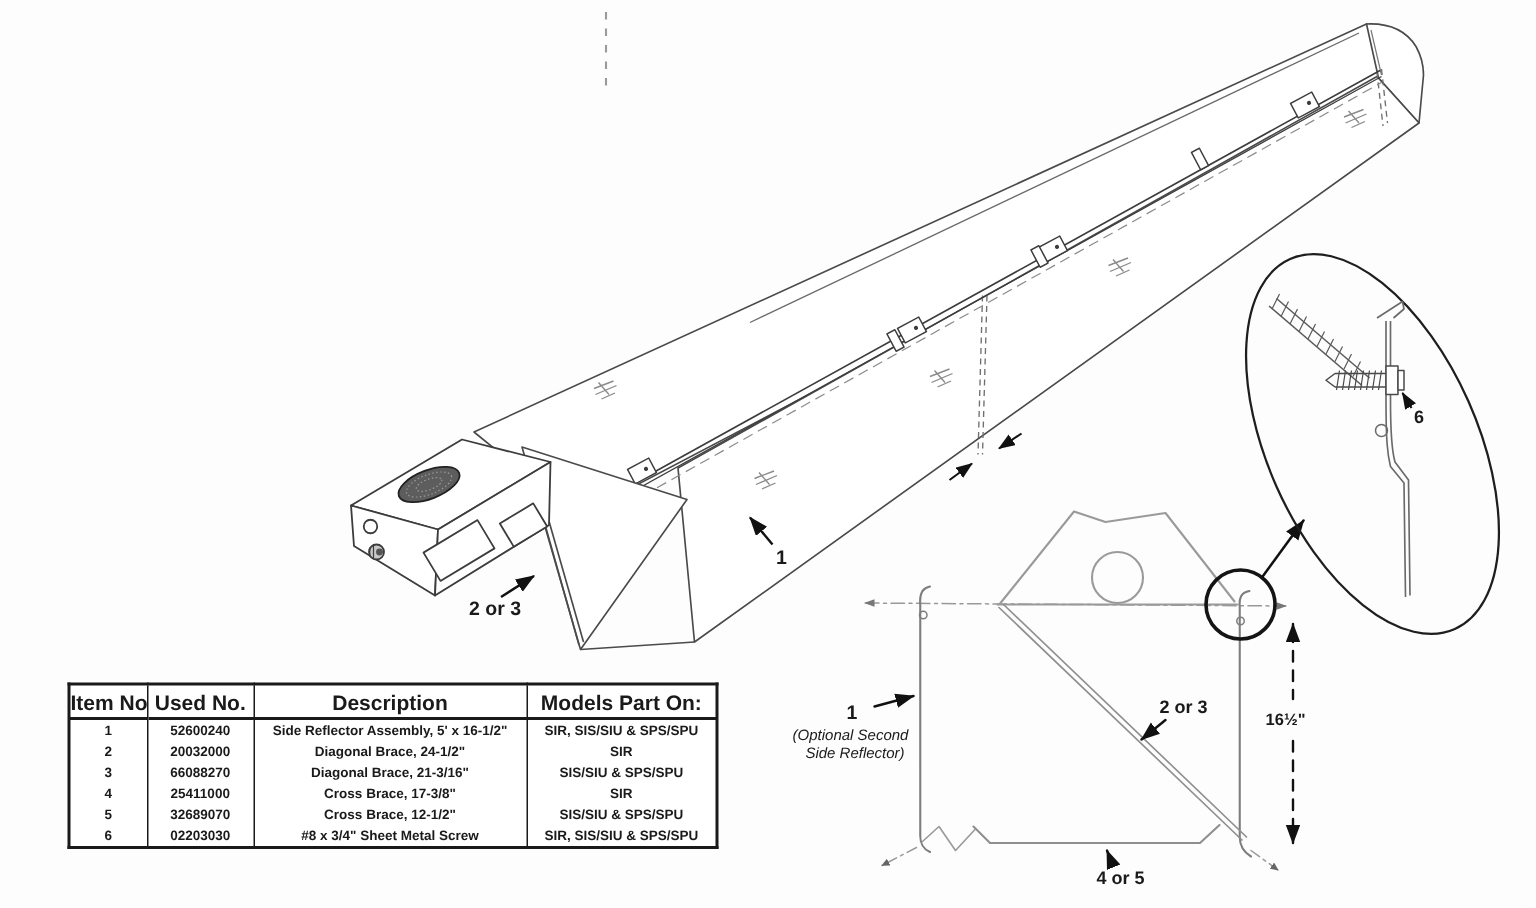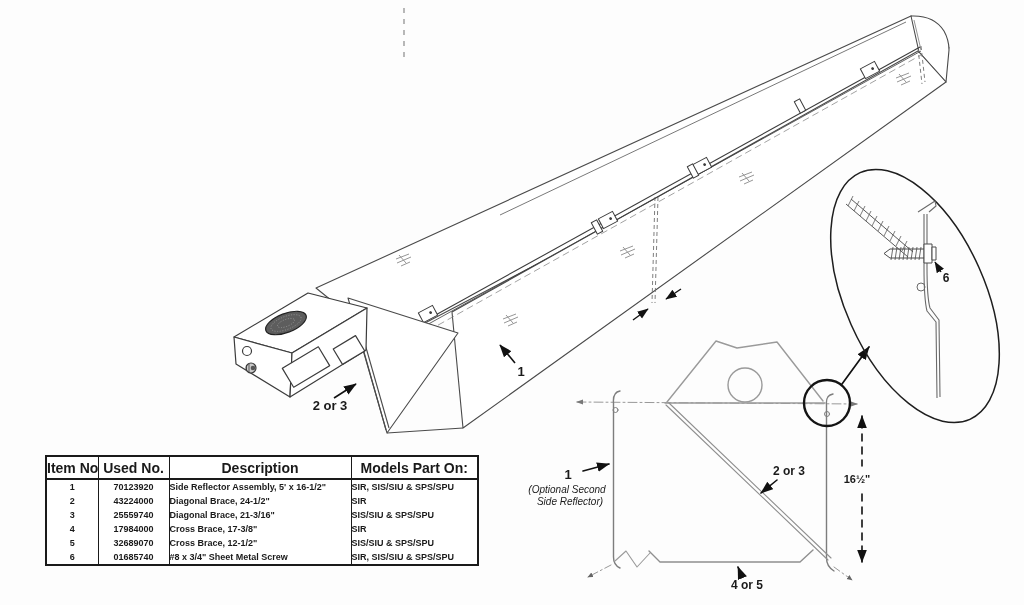--- a/index.html
+++ b/index.html
@@ -20,21 +20,21 @@
     border:2px solid #1a1a1a;background:#fff;
     font-size:9px;font-weight:bold;line-height:1;
   }
   .parts-table th,.parts-table td{
     padding:0 0 0 0;margin:0;overflow:hidden;white-space:nowrap;
   }
   .parts-table th{height:21px;text-align:center;border-bottom:2px solid #1a1a1a;font-size:14px;}
   .parts-table td{height:14px;}
   .col-sep{border-left:1.5px solid #1a1a1a;}
   .c-center{text-align:center;}
-  .c-left{text-align:left;padding-left:5px;}
+  .c-left{text-align:center;padding-left:5px;}
 </style>
 </head>
 <body>
 
 <div class="canvas">
 
   <svg class="diagram-svg" viewBox="0 0 1024 605">
     <defs>
       <marker id="ah" markerWidth="10" markerHeight="8" refX="7.5" refY="3" orient="auto">
         <path d="M0,0 L8,3 L0,6 Z" fill="#111"></path>
@@ -255,50 +255,50 @@
       <tr>
         <th>Item No.</th>
         <th class="col-sep">Used No.</th>
         <th class="col-sep">Description</th>
         <th class="col-sep">Models Part On:</th>
       </tr>
     </thead>
     <tbody>
       <tr>
         <td class="c-center">1</td>
-        <td class="c-center col-sep">70123920</td>
+        <td class="c-center col-sep">52600240</td>
         <td class="c-left col-sep">Side Reflector Assembly,  5' x 16-1/2"</td>
         <td class="c-left col-sep">SIR, SIS/SIU &amp; SPS/SPU</td>
       </tr>
       <tr>
         <td class="c-center">2</td>
-        <td class="c-center col-sep">43224000</td>
+        <td class="c-center col-sep">20032000</td>
         <td class="c-left col-sep">Diagonal Brace,  24-1/2"</td>
         <td class="c-left col-sep">SIR</td>
       </tr>
       <tr>
         <td class="c-center">3</td>
-        <td class="c-center col-sep">25559740</td>
+        <td class="c-center col-sep">66088270</td>
         <td class="c-left col-sep">Diagonal Brace,  21-3/16"</td>
         <td class="c-left col-sep">SIS/SIU &amp; SPS/SPU</td>
       </tr>
       <tr>
         <td class="c-center">4</td>
-        <td class="c-center col-sep">17984000</td>
+        <td class="c-center col-sep">25411000</td>
         <td class="c-left col-sep">Cross Brace,  17-3/8"</td>
         <td class="c-left col-sep">SIR</td>
       </tr>
       <tr>
         <td class="c-center">5</td>
         <td class="c-center col-sep">32689070</td>
         <td class="c-left col-sep">Cross Brace,  12-1/2"</td>
         <td class="c-left col-sep">SIS/SIU &amp; SPS/SPU</td>
       </tr>
       <tr>
         <td class="c-center">6</td>
-        <td class="c-center col-sep">01685740</td>
+        <td class="c-center col-sep">02203030</td>
         <td class="c-left col-sep">#8 x 3/4" Sheet Metal Screw</td>
         <td class="c-left col-sep">SIR, SIS/SIU &amp; SPS/SPU</td>
       </tr>
     </tbody>
   </table>
 
 </div>
 
 </body></html>

